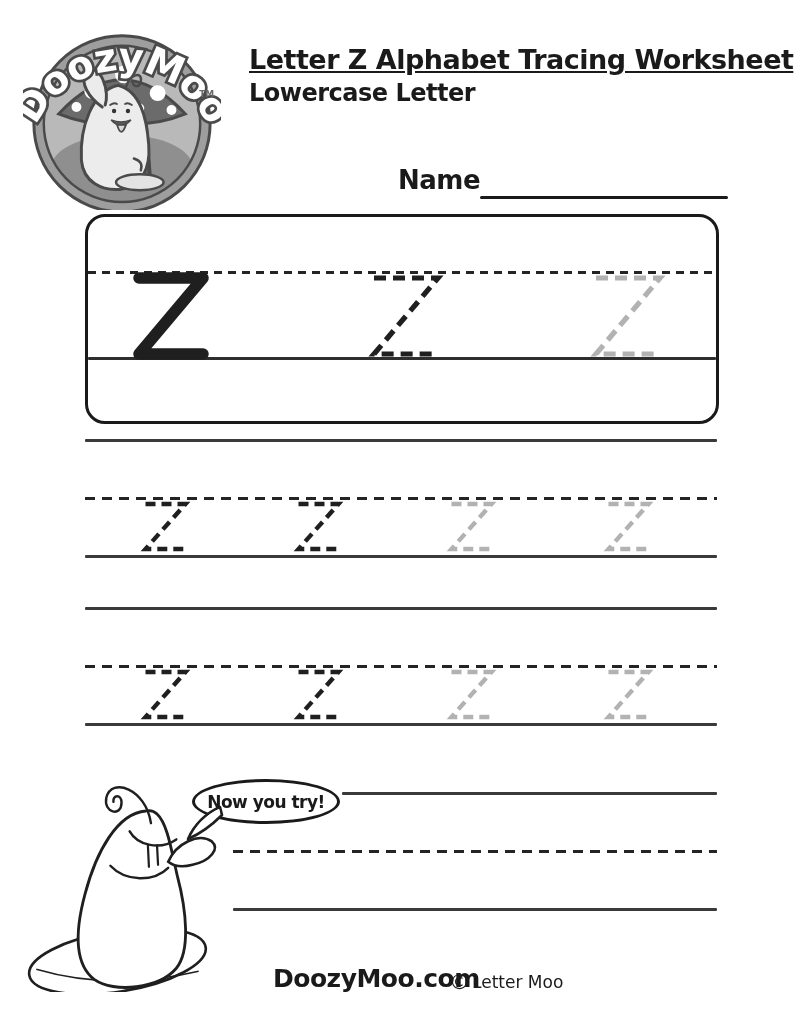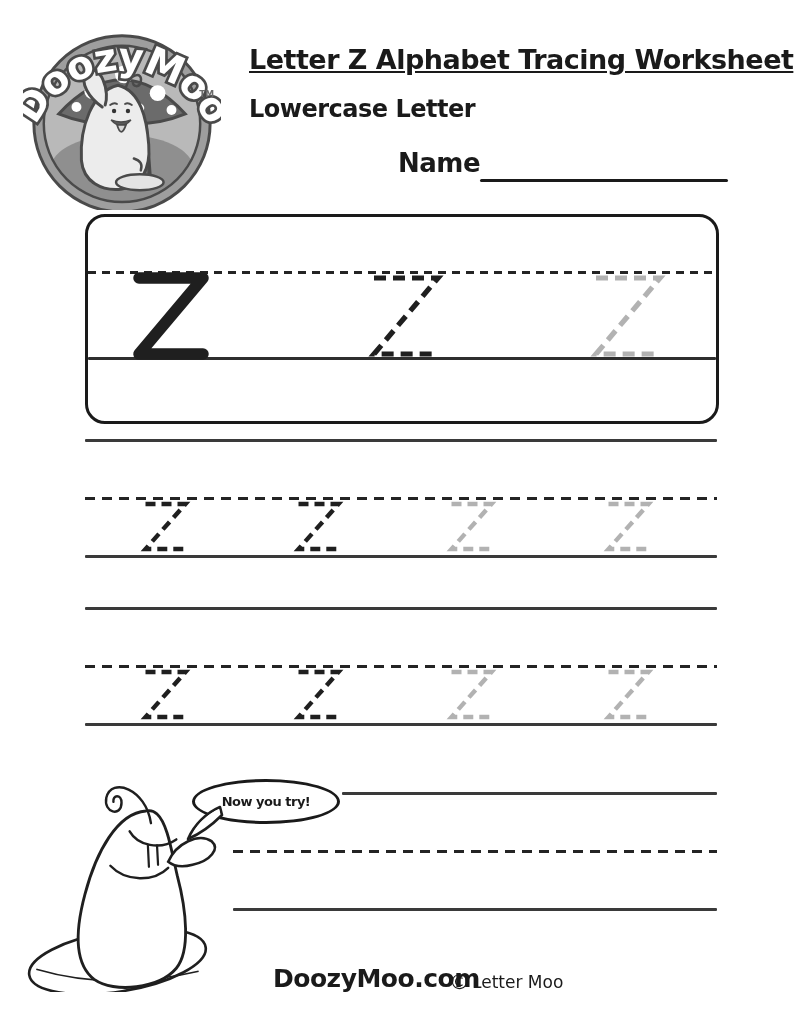--- a/index.html
+++ b/index.html
@@ -3,22 +3,22 @@
 <meta charset="utf-8">
 <style>
   html,body{margin:0;padding:0;background:#fff;}
   #page{position:relative;width:800px;height:1035px;background:#fff;overflow:hidden;
         font-family:"DejaVu Sans","Liberation Sans",sans-serif;color:#1a1a1a;}
 
   
   #logo{position:absolute;left:23px;top:12px;width:198px;height:198px;}
   .title-block{position:absolute;left:249px;top:44px;width:520px;}
   .ws-title{font-size:27px;font-weight:bold;letter-spacing:-0.5px;white-space:nowrap;text-decoration:underline;}
-  .ws-subtitle{font-size:24px;font-weight:600;margin-top:20px;letter-spacing:-0.5px;}
-  .name-row{position:absolute;left:398px;top:148px;width:340px;height:40px;}
+  .ws-subtitle{font-size:24px;font-weight:600;margin-top:4px;letter-spacing:-0.5px;}
+  .name-row{position:absolute;left:398px;top:165px;width:340px;height:40px;}
   .name-label{font-size:26px;font-weight:600;letter-spacing:-0.5px;}
   .name-line{position:absolute;left:82px;top:31px;width:248px;height:3px;background:#1a1a1a;border-radius:2px;}
 
   
   .solid-line{position:absolute;height:3px;background:#3a3a3a;border-radius:1px;}
   .dash-line{position:absolute;height:3px;
              background:repeating-linear-gradient(90deg,#242424 0 10px,transparent 10px 17px);}
 
   
   #example-box{position:absolute;left:85px;top:214px;width:628px;height:204px;
@@ -54,21 +54,21 @@
   #try-row{position:absolute;left:85px;top:792px;width:632px;height:120px;}
   #try-row .top-line{left:257px;top:0;width:375px;}
   #try-row .mid-line{left:148px;top:58px;width:484px;}
   #try-row .base-line{left:148px;top:116px;width:484px;}
 
   
   #mascot{position:absolute;left:16px;top:770px;width:208px;height:222px;}
   #bubble{position:absolute;left:192px;top:779px;width:148px;height:45px;}
   .bubble-ellipse{position:absolute;inset:0;border:3px solid #1a1a1a;border-radius:50%;background:#fff;}
   .bubble-text{position:absolute;inset:0;display:flex;align-items:center;justify-content:center;
-               font-size:13px;font-weight:600;letter-spacing:-0.5px;}
+               font-size:17px;font-weight:600;letter-spacing:-0.5px;}
   #bubble-tail{position:absolute;left:-6px;top:26px;width:40px;height:36px;overflow:visible;}
 
   
   #footer{position:absolute;left:11px;top:962px;width:716px;height:44px;}
   .site-name{position:absolute;left:262px;top:2px;font-size:25px;font-weight:bold;letter-spacing:-0.5px;}
   .copyright{position:absolute;left:438px;top:8px;font-size:17px;font-weight:500;white-space:nowrap;}
   .copyright .csym{font-size:21px;vertical-align:-1px;margin-right:2px;}
 </style>
 </head>
 <body>

